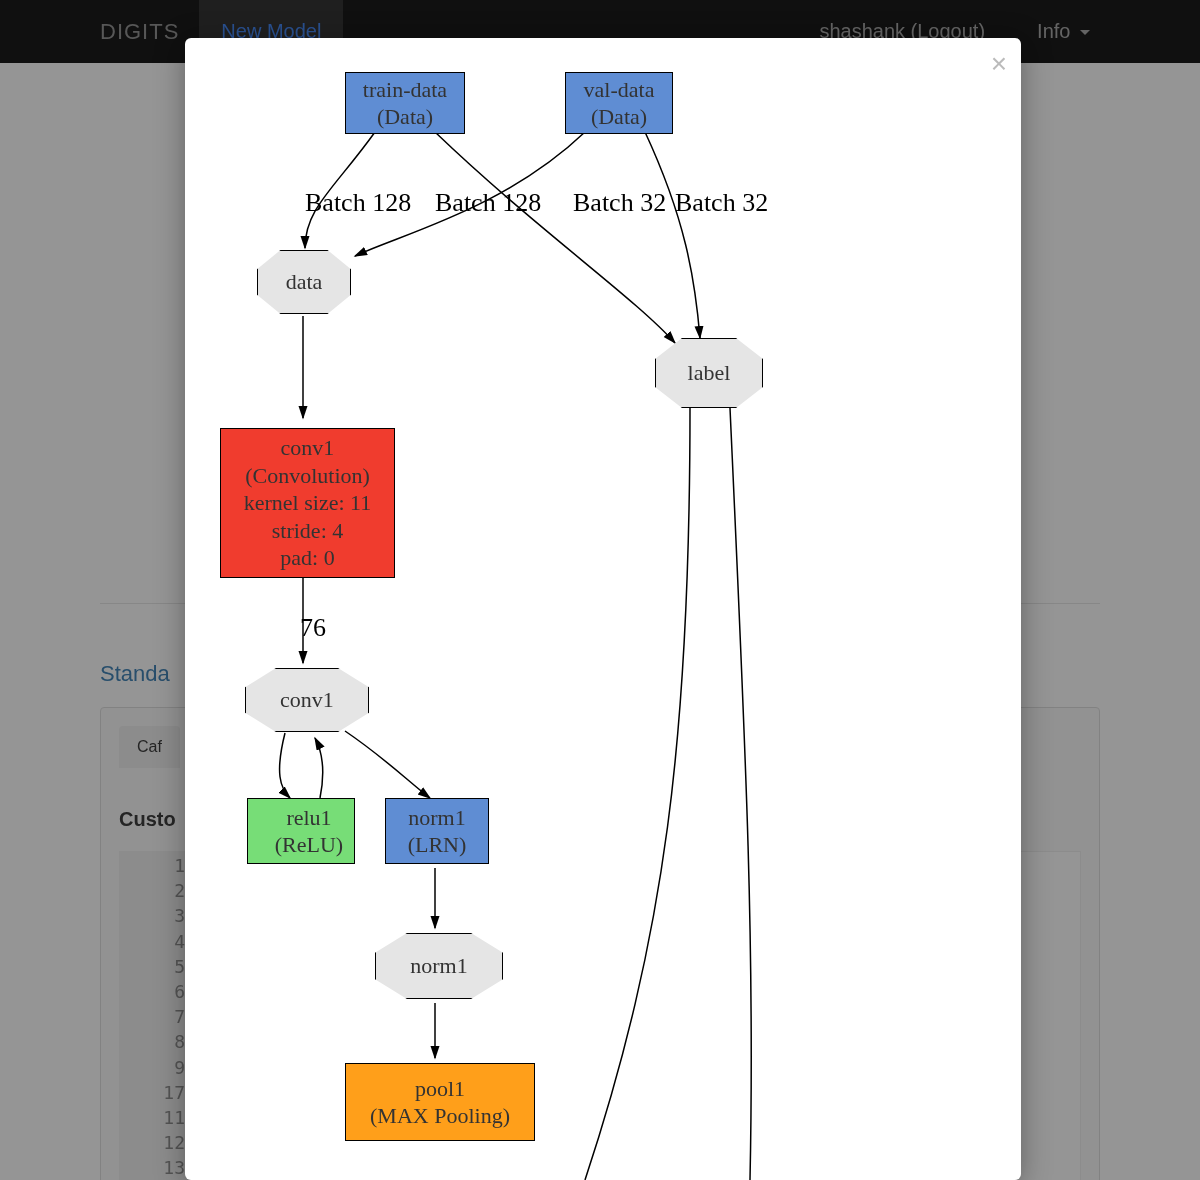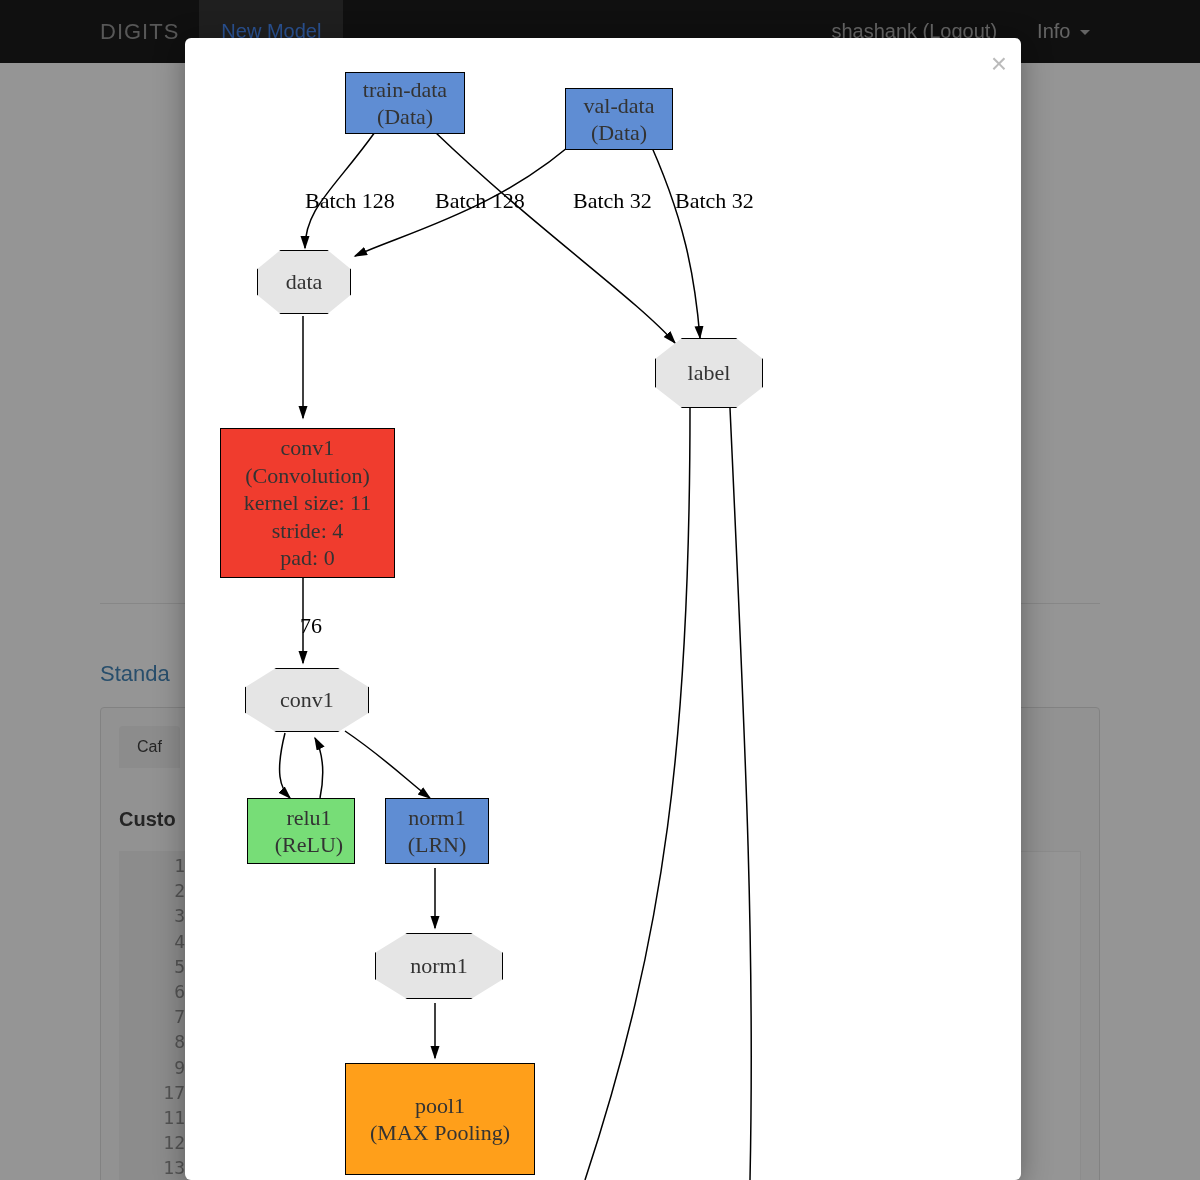--- a/index.html
+++ b/index.html
@@ -33,21 +33,21 @@
     margin-left: 80px;
   }
   .nav-item{
     padding: 0 22px;
     height:63px; display:flex; align-items:center;
   }
   .nav-item.active{
     background:#292929;
     color:#3b82f6;
   }
-  .nav-right { display:flex; align-items:flex-start; margin-right:90px; gap:40px;}
+  .nav-right { display:flex; align-items:flex-start; margin-right:90px; gap:52px;}
   .caret{
     display:inline-block; margin-left:4px;
     width:0;height:0;border-left:5px solid transparent;border-right:5px solid transparent;border-top:5px solid #a7a7a7;
     vertical-align: middle;
   }
 
   
   .page {
     position:relative;
     padding: 0 100px;
@@ -118,21 +118,21 @@
   .green{ background:#77dd77; }
   .orange{background:#ff9f1a;}
   .octagon{
     background:#e5e5e5;
     border:1.5px solid #000;
     clip-path: polygon(25% 0%, 75% 0%, 100% 30%, 100% 70%, 75% 100%, 25% 100%, 0% 70%, 0% 30%);
   }
   .edge-label{
     position:absolute;
     font-family:"Times New Roman", serif;
-    font-size:22px;
+    font-size:26px;
     color:#000;
   }
   svg.edges{
     position:absolute; inset:0; width:100%; height:100%;
   }
 </style>
 </head>
 <body>
 
 <div class="navbar">
@@ -212,21 +212,21 @@
         <path d="M250,965 L250,1020" fill="none" stroke="#000" stroke-width="1.5" marker-end="url(#arrow)"></path>
 
         <path d="M545,370 C560,700 570,900 565,1142" fill="none" stroke="#000" stroke-width="1.5"></path>
         <path d="M505,370 C505,700 480,900 400,1142" fill="none" stroke="#000" stroke-width="1.5"></path>
       </svg>
 
       <div class="node rect blue" style="left:160px; top:34px; width:120px; height:62px;">
         <span>train-data</span>
         <span>(Data)</span>
       </div>
-      <div class="node rect blue" style="left:380px; top:50px; width:108px; height:62px;">
+      <div class="node rect blue" style="left:380px; top:34px; width:108px; height:62px;">
         <span>val-data</span>
         <span>(Data)</span>
       </div>
 
       <div class="node octagon" style="left:470px; top:300px; width:108px; height:70px;">
         <span>label</span>
       </div>
       <div class="node octagon" style="left:72px; top:212px; width:94px; height:64px;">
         <span>data</span>
       </div>
@@ -250,21 +250,21 @@
 
       <div class="node rect blue" style="left:200px; top:760px; width:104px; height:66px;">
         <span>norm1</span>
         <span>(LRN)</span>
       </div>
 
       <div class="node octagon" style="left:190px; top:895px; width:128px; height:66px;">
         <span>norm1</span>
       </div>
 
-      <div class="node rect orange" style="left:160px; top:1025px; width:190px; height:112px;">
+      <div class="node rect orange" style="left:160px; top:1025px; width:190px; height:78px;">
         <span>pool1</span>
         <span>(MAX Pooling)</span>
       </div>
 
       <span class="edge-label" style="left:120px; top:150px;">Batch 128</span>
       <span class="edge-label" style="left:250px; top:150px;">Batch 128</span>
       <span class="edge-label" style="left:388px; top:150px;">Batch 32</span>
       <span class="edge-label" style="left:490px; top:150px;">Batch 32</span>
       <span class="edge-label" style="left:115px; top:575px;">76</span>
     </div>

